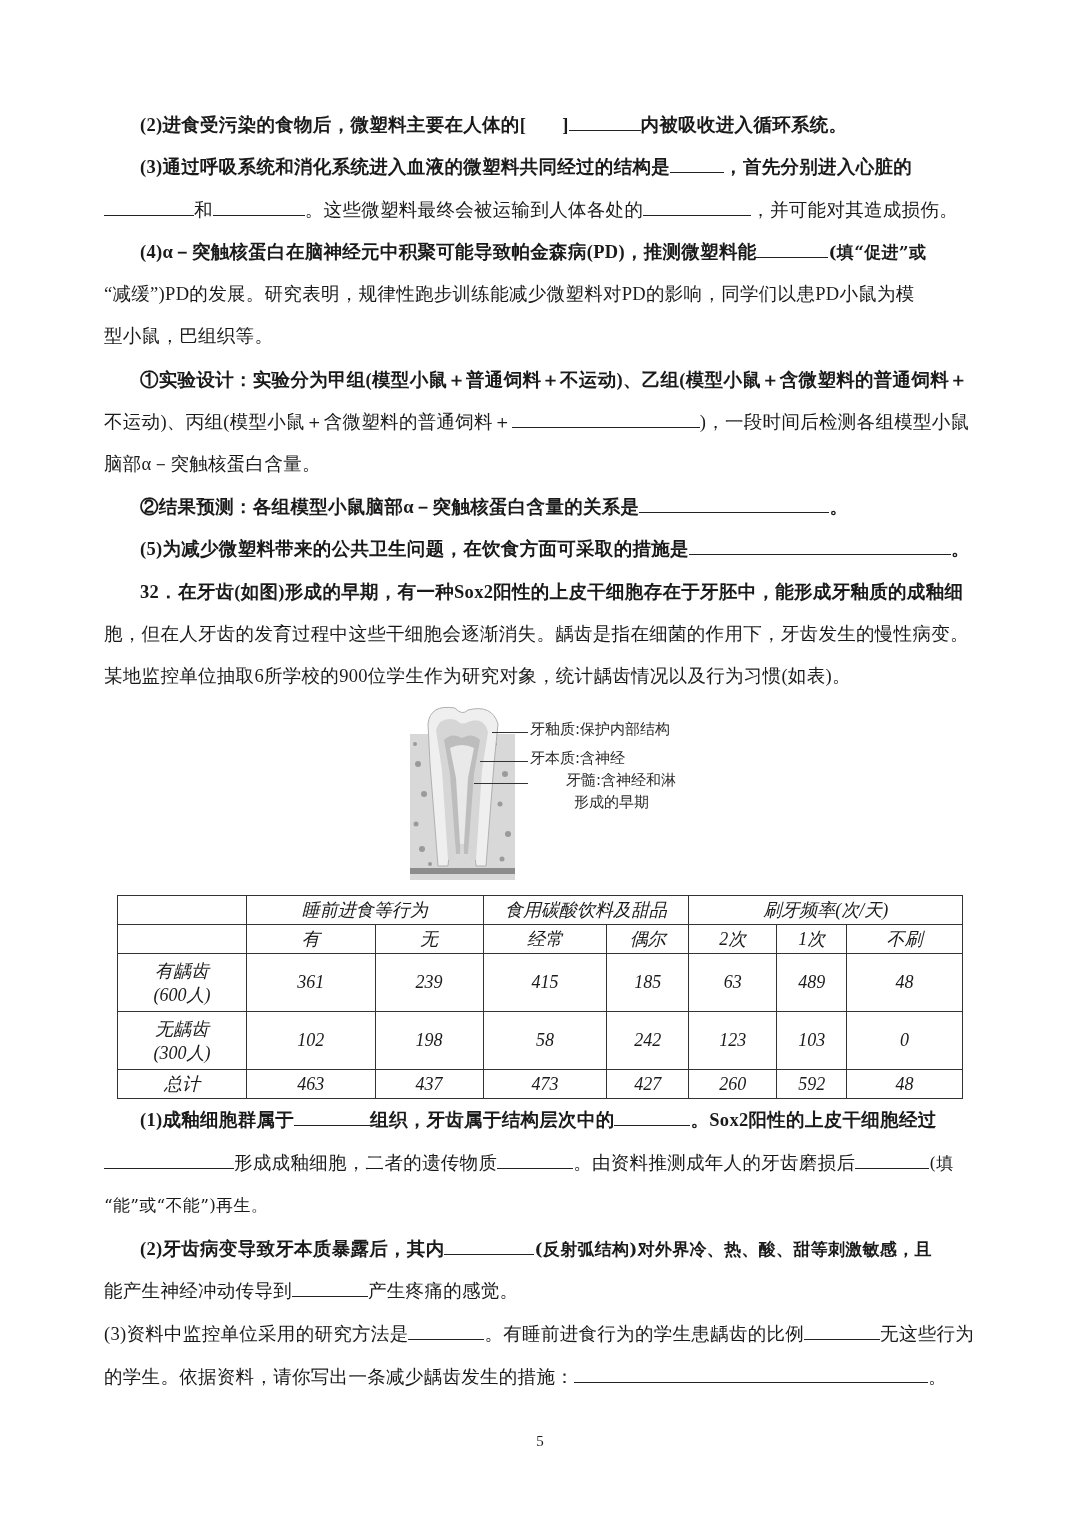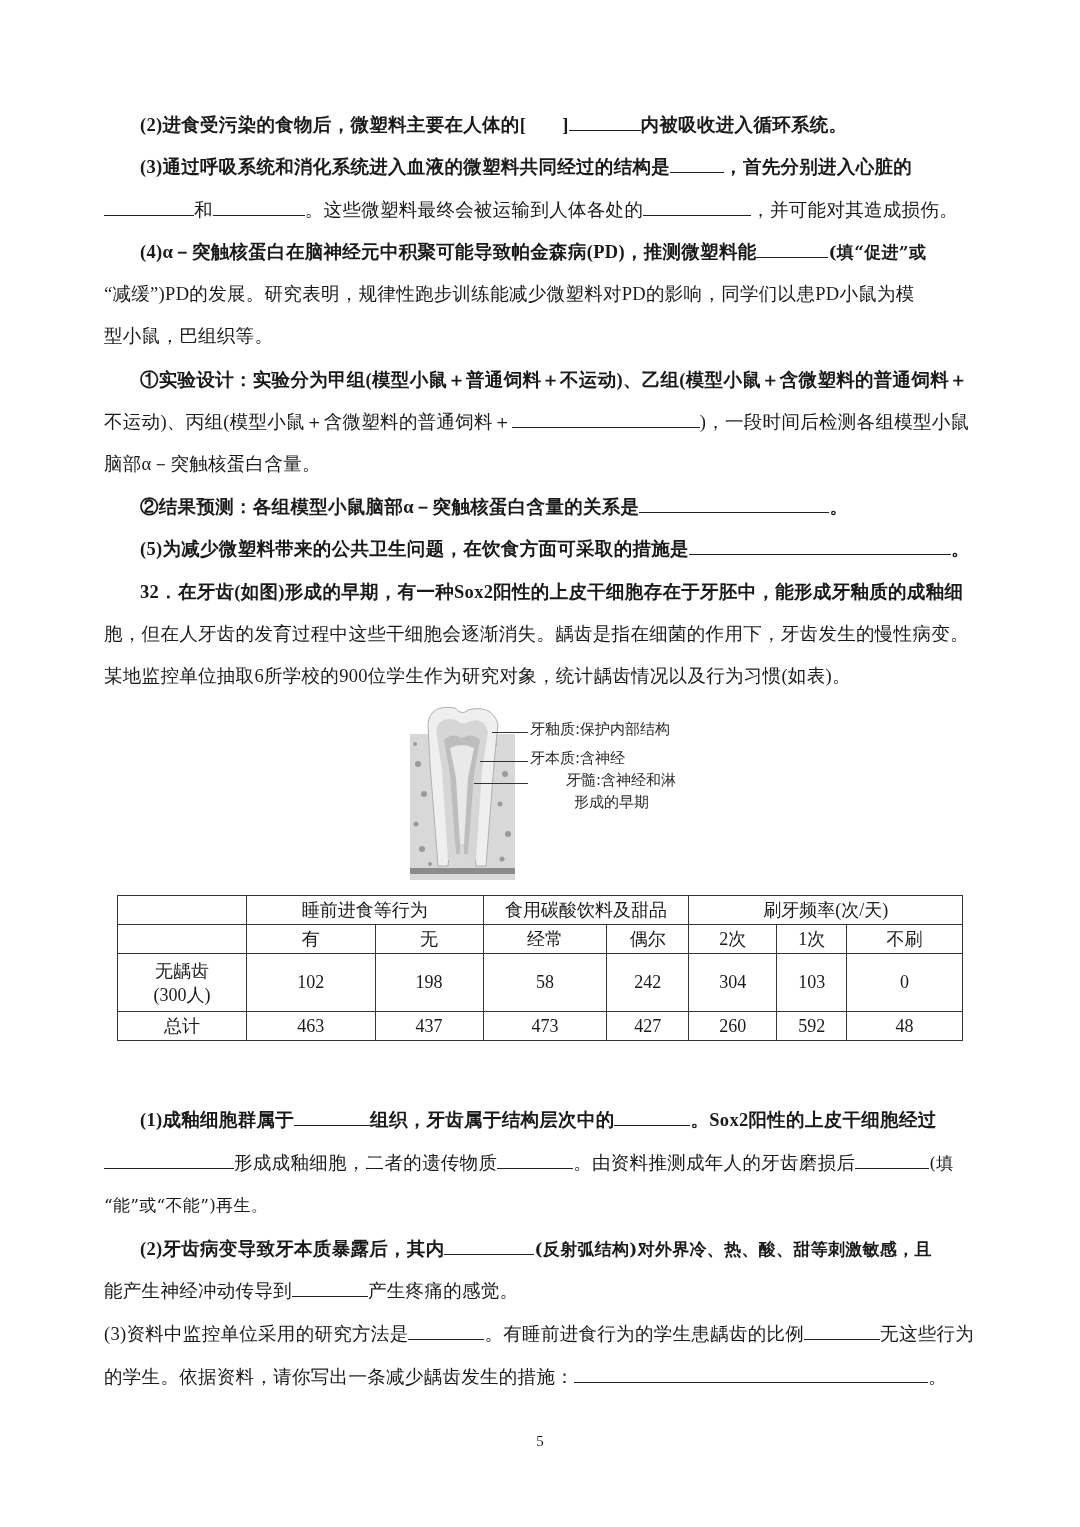--- a/index.html
+++ b/index.html
@@ -7,21 +7,21 @@
          font-family:"Liberation Serif","DejaVu Serif",serif; color:#1a1a1a; }
   .line { position:absolute; left:104px; width:874px; font-size:18.5px; line-height:26px; white-space:nowrap; letter-spacing:0.3px; }
   .ind { left:140px; width:838px;font-weight:bold; }
   .blank { display:inline-block; border-bottom:1.3px solid #222; height:18px; vertical-align:baseline; }
   .kai { font-family:"DejaVu Serif", serif; font-size:17px; }
   .figure { position:absolute; left:410px; top:704px; width:300px; height:180px; }
   .tooth { position:absolute; left:0; top:0; width:105px; height:176px; }
   .flabel { position:absolute; font-size:15px; white-space:nowrap; font-family:"DejaVu Sans", sans-serif; color:#2a2a2a; }
   .lead { position:absolute; height:1.3px; background:#333; }
   table.data { position:absolute; left:117px; top:895px; width:846px; border-collapse:collapse; font-size:18px; }
-  table.data td { border:1.3px solid #333; text-align:center; padding:0; }
+  table.data td { border:1.3px solid #333; text-align:center; padding:0;font-style:italic; }
   .pageno { position:absolute; left:0; width:1080px; top:1433px; text-align:center; font-size:15px; }
 </style>
 </head>
 <body>
 
 <div class="line ind" style="top:112px">
   <span>(2)进食受污染的食物后，微塑料主要在人体的[</span><span class="blank" style="width:36px;border:none"></span><span>]</span><span class="blank" style="width:72px"></span><span>内被吸收进入循环系统。</span>
 </div>
 
 <div class="line ind" style="top:154px">
@@ -117,28 +117,41 @@
     <td>有</td>
     <td>无</td>
     <td>经常</td>
     <td>偶尔</td>
     <td>2次</td>
     <td>1次</td>
     <td>不刷</td>
   </tr>
   <tr style="height:58px">
     <td>
+          <div>有龋齿</div>
+          <div>(600人)</div>
+        </td>
+    <td>361</td>
+    <td>239</td>
+    <td>415</td>
+    <td>185</td>
+    <td>63</td>
+    <td>489</td>
+    <td>48</td>
+  </tr>
+  <tr style="height:58px">
+    <td>
           <div>无龋齿</div>
           <div>(300人)</div>
         </td>
     <td>102</td>
     <td>198</td>
     <td>58</td>
     <td>242</td>
-    <td>304</td>
+    <td>123</td>
     <td>103</td>
     <td>0</td>
   </tr>
   <tr style="height:29px">
     <td>总计</td>
     <td>463</td>
     <td>437</td>
     <td>473</td>
     <td>427</td>
     <td>260</td>

